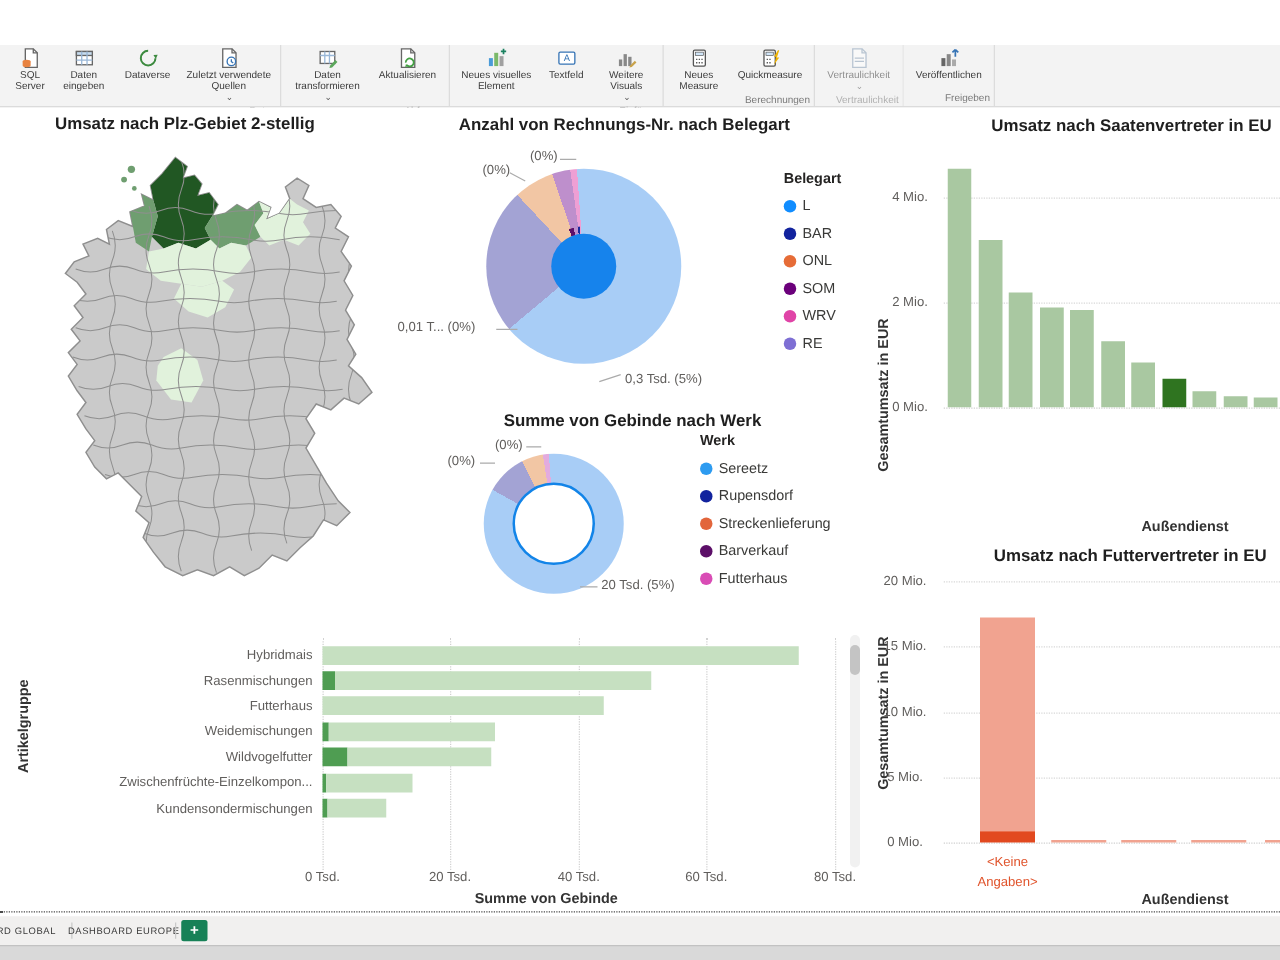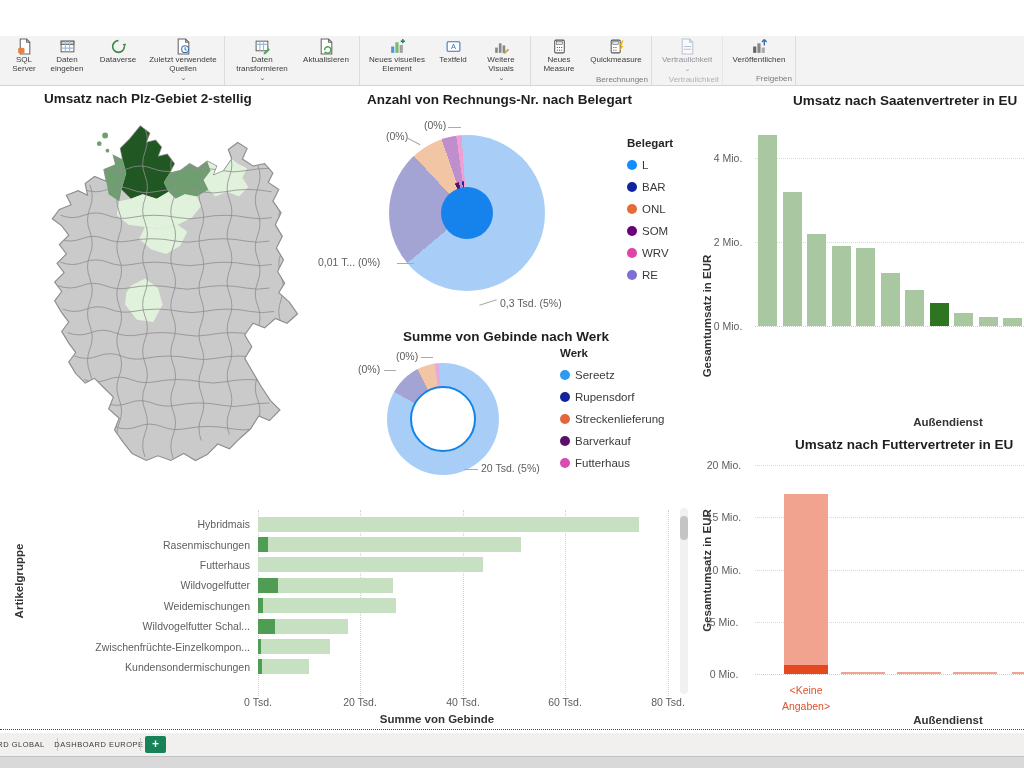--- a/index.html
+++ b/index.html
@@ -401,38 +401,31 @@
             <div class="aseg" style="width: 253px; background: rgb(198, 224, 193);"></div>
           </div>
         </div>
         <div class="arow">
           <div class="alab">Futterhaus</div>
           <div class="atrack">
             <div class="aseg" style="width: 225px; background: rgb(198, 224, 193);"></div>
           </div>
         </div>
         <div class="arow">
+          <div class="alab">Weidemischungen</div>
+          <div class="atrack">
+            <div class="aseg" style="width: 5px; background: rgb(79, 157, 82);"></div>
+            <div class="aseg" style="width: 133px; background: rgb(198, 224, 193);"></div>
+          </div>
+        </div>
+        <div class="arow">
           <div class="alab">Wildvogelfutter</div>
           <div class="atrack">
             <div class="aseg" style="width: 20px; background: rgb(79, 157, 82);"></div>
             <div class="aseg" style="width: 115px; background: rgb(198, 224, 193);"></div>
-          </div>
-        </div>
-        <div class="arow">
-          <div class="alab">Weidemischungen</div>
-          <div class="atrack">
-            <div class="aseg" style="width: 5px; background: rgb(79, 157, 82);"></div>
-            <div class="aseg" style="width: 133px; background: rgb(198, 224, 193);"></div>
-          </div>
-        </div>
-        <div class="arow">
-          <div class="alab">Wildvogelfutter Schal...</div>
-          <div class="atrack">
-            <div class="aseg" style="width: 17px; background: rgb(79, 157, 82);"></div>
-            <div class="aseg" style="width: 73px; background: rgb(198, 224, 193);"></div>
           </div>
         </div>
         <div class="arow">
           <div class="alab">Zwischenfrüchte-Einzelkompon...</div>
           <div class="atrack">
             <div class="aseg" style="width: 3px; background: rgb(79, 157, 82);"></div>
             <div class="aseg" style="width: 69px; background: rgb(198, 224, 193);"></div>
           </div>
         </div>
         <div class="arow">

